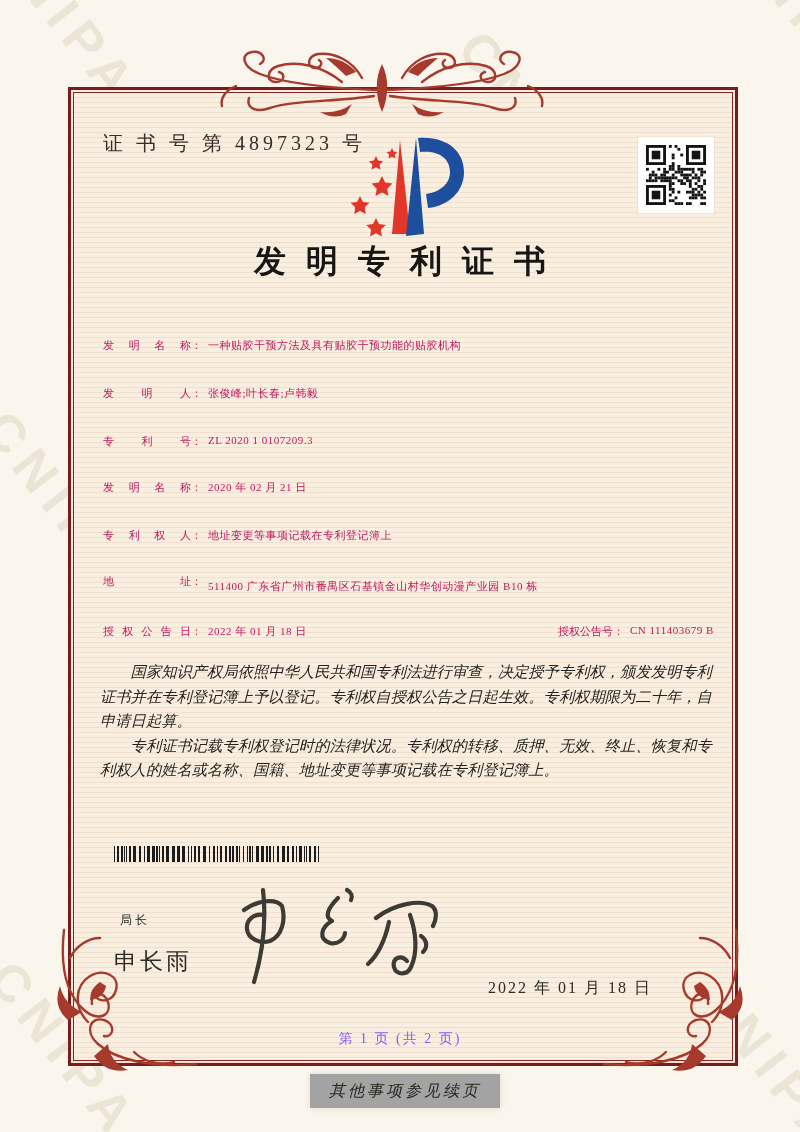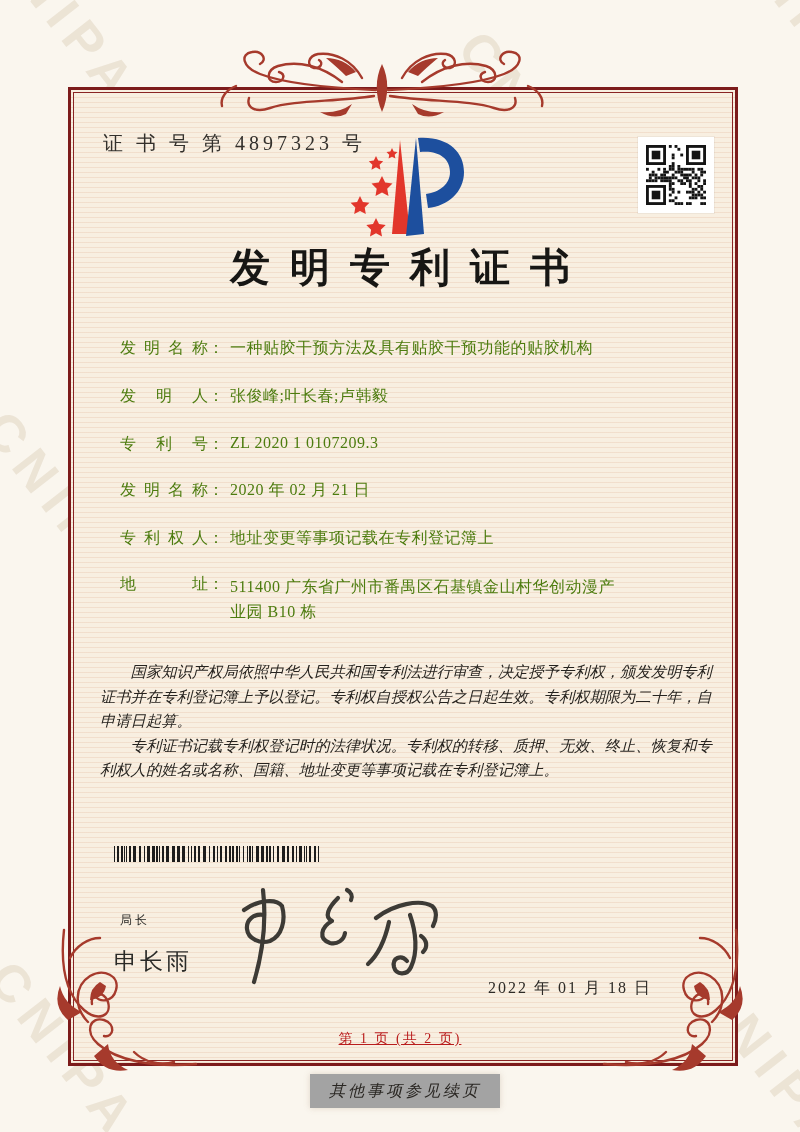--- a/index.html
+++ b/index.html
@@ -34,24 +34,24 @@
     position:absolute; left:103px; top:130px; font-size:20px; letter-spacing:4px; color:#33302c;
   }
   .logo{position:absolute; left:336px; top:126px;}
   .qrbox{
     position:absolute; left:638px; top:137px; width:76px; height:76px; background:#ffffff;
     box-shadow:0 0 0 1px rgba(0,0,0,0.04);
   }
   .qrbox svg{position:absolute; left:8px; top:8px;}
   .title{
     position:absolute; left:0; top:240px; width:800px; text-align:center;
-    font-size:40px; font-weight:bold; letter-spacing:20px; text-indent:20px; color:#171614;
-  }
-  
-  .field{position:absolute; left:120px; font-size:16px; color:#4d7c0f; white-space:nowrap;}
+    font-size:32px; font-weight:bold; letter-spacing:20px; text-indent:20px; color:#171614;
+  }
+  
+  .field{position:absolute; left:103px; font-size:11px; color:#be185d; white-space:nowrap;}
   .lbl{display:inline-block; width:88px; text-align:justify; text-align-last:justify; vertical-align:top;}
   .colon{display:inline-block; vertical-align:top;}
   .val{display:inline-block; margin-left:6px; letter-spacing:0.5px; vertical-align:top;}
   .val.wrap{white-space:normal; width:400px; line-height:25px;}
   .grant-no-pair{position:absolute; left:455px; top:0; white-space:nowrap;}
   
   .paras{
     position:absolute; left:100px; top:660px; width:616px;
     font-size:15.3px; line-height:24.6px; font-style:italic; color:#26231f;
   }
@@ -61,21 +61,21 @@
   .sig-title{position:absolute; left:120px; top:912px; font-size:12px; letter-spacing:3px;}
   .sig-name{position:absolute; left:114px; top:946px; font-size:23px; letter-spacing:3px;}
   .sig-script{position:absolute; left:218px; top:882px;}
   .issue-date{
     position:absolute; left:440px; top:978px; width:260px; text-align:center;
     font-size:16px; letter-spacing:2px; color:#2e2b27;
   }
   
   .page-info{
     position:absolute; left:0; top:1030px; width:800px; text-align:center;
-    font-size:14px; color:#b91c1c; letter-spacing:2px;text-decoration:underline;
+    font-size:14px; color:#8b5cf6; letter-spacing:2px;
   }
   .cont-box{
     position:absolute; left:310px; top:1074px; width:190px; height:34px;
     background:#a3a3a3; box-shadow:0 0 6px rgba(150,120,90,0.25);
     display:flex; align-items:center; justify-content:center;
     font-size:16px; font-style:italic; letter-spacing:3px; color:#2a2723;
   }
 </style>
 </head>
 <body>
@@ -310,20 +310,26 @@
   </div>
   <div class="field" style="top:480px;">
     <span class="lbl">发明名称</span><span class="colon">：</span><span class="val">2020 年 02 月 21 日</span>
   </div>
   <div class="field" style="top:528px;">
     <span class="lbl">专利权人</span><span class="colon">：</span><span class="val">地址变更等事项记载在专利登记簿上</span>
   </div>
   <div class="field" style="top:574px;">
     <span class="lbl">地址</span><span class="colon">：</span><span class="val wrap">511400 广东省广州市番禺区石基镇金山村华创动漫产业园 B10 栋</span>
   </div>
+  <div class="field" style="top:624px;">
+    <span class="lbl">授权公告日</span><span class="colon">：</span><span class="val">2022 年 01 月 18 日</span>
+    <span class="grant-no-pair">
+      <span>授权公告号</span><span class="colon">：</span><span class="val">CN 111403679 B</span>
+    </span>
+  </div>
 
   <div class="paras">
     <p>国家知识产权局依照中华人民共和国专利法进行审查，决定授予专利权，颁发发明专利证书并在专利登记簿上予以登记。专利权自授权公告之日起生效。专利权期限为二十年，自申请日起算。</p>
     <p>专利证书记载专利权登记时的法律状况。专利权的转移、质押、无效、终止、恢复和专利权人的姓名或名称、国籍、地址变更等事项记载在专利登记簿上。</p>
   </div>
 
   <svg id="barcode-svg" class="barcode" width="205" height="16" viewBox="0 0 205 16">
       <rect x="0" y="0" width="1" height="16" fill="#1c1c1c"></rect>
       <rect x="3" y="0" width="2" height="16" fill="#1c1c1c"></rect>
       <rect x="7" y="0" width="2" height="16" fill="#1c1c1c"></rect>

